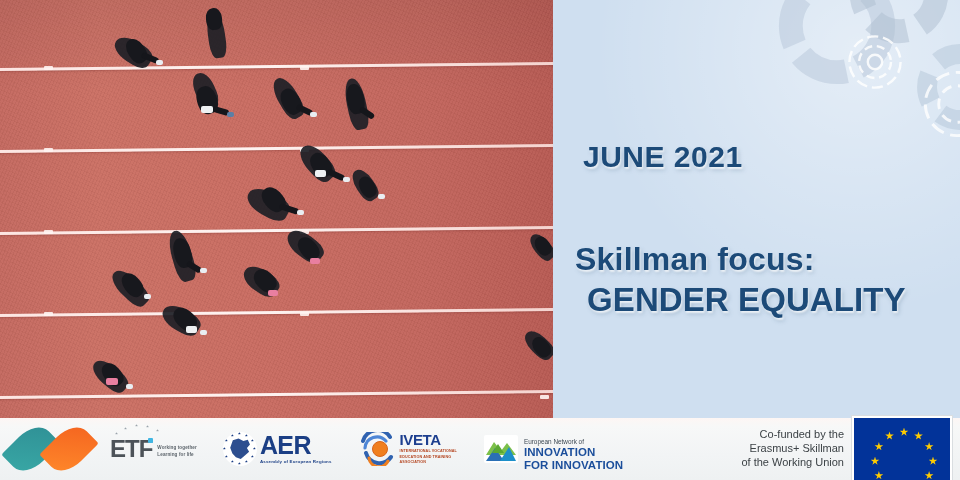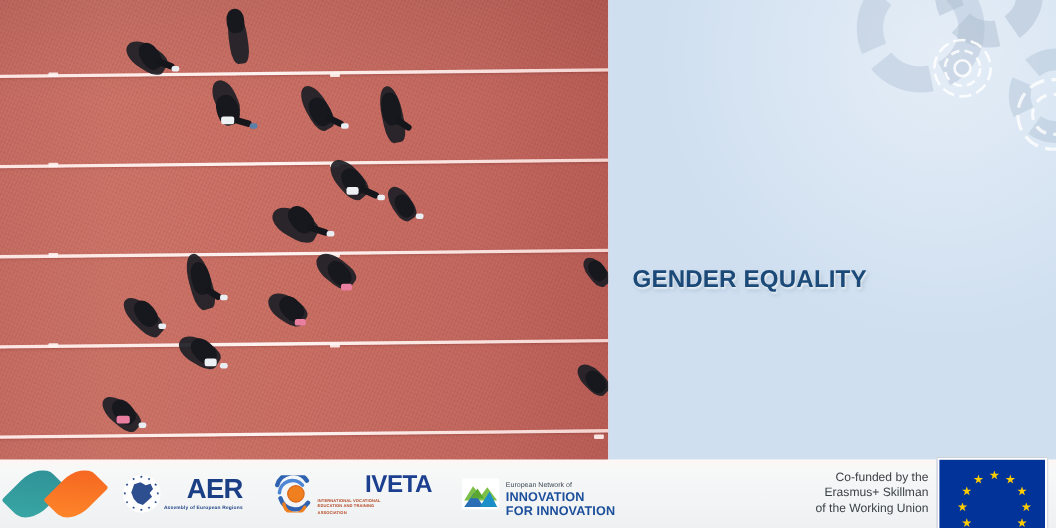--- a/index.html
+++ b/index.html
@@ -97,21 +97,21 @@
     color:#1c4a78;
     text-shadow:1px 2px 2px rgba(255,255,255,.75), 2px 3px 4px rgba(90,120,150,.35);
     font-stretch:condensed;
   }
   .headline-main {
     position:absolute; left:22px; top:240px;
     font-size:32px; font-weight:bold; line-height:1.24;
     color:#1c4a78; letter-spacing:.2px;
     text-shadow:1px 2px 2px rgba(255,255,255,.75), 2px 3px 4px rgba(90,120,150,.35);
   }
-  .headline-main .line2 { display:block; font-size:22px; letter-spacing:.1px; }
+  .headline-main .line2 { display:block; font-size:33px; letter-spacing:.1px;margin-left:12px; }
 
   
   #logo-bar {
     position:absolute; left:0; top:418px;
     width:960px; height:62px;
     background:linear-gradient(180deg,#fdf6f4 0%, #f7f8f8 14%, #f2f4f5 60%, #eef1f2 100%);
     display:flex; align-items:center;
   }
   .logo { position:relative; flex:0 0 auto; display:flex; align-items:center; }
 
@@ -141,21 +141,21 @@
     position:absolute; right:-1px; top:1px; width:5px; height:5px;
     background:#3fb6e3; border-radius:1px;
   }
   .etf-tag {
     margin-left:5px; font-size:4.6px; line-height:1.5;
     color:#5c646b; font-weight:bold; letter-spacing:.1px;
     padding-bottom:2px;
   }
 
   
-  #logo-aer { margin-left:26px;text-align:right; }
+  #logo-aer { margin-left:26px; }
   .aer-mark {
     position:relative; width:34px; height:34px; border-radius:50%;
     background:#ffffff;
   }
   .aer-ring { position:absolute; inset:0; }
   .aer-ring i {
     position:absolute; width:3px; height:3px; background:#1b3f85;
     clip-path:polygon(50% 0,61% 35%,98% 35%,68% 57%,79% 91%,50% 70%,21% 91%,32% 57%,2% 35%,39% 35%);
   }
   .aer-map {
@@ -165,21 +165,21 @@
     opacity:.92;
   }
   .aer-text { margin-left:3px; }
   .aer-word { font-size:25px; font-weight:bold; color:#1b3f85; line-height:.95; letter-spacing:-.6px; }
   .aer-tag { font-size:4.4px; font-weight:bold; color:#1b3f85; letter-spacing:.2px; margin-top:1px; }
 
   
   #logo-iveta { margin-left:28px; }
   .iveta-mark { position:relative; width:36px; height:34px; }
   .iveta-text { margin-left:4px; }
-  .iveta-word { font-size:22px; font-weight:bold; color:#1d3f8f; line-height:1; letter-spacing:-.4px;margin-left:43px; }
+  .iveta-word { font-size:15px; font-weight:bold; color:#1d3f8f; line-height:1; letter-spacing:-.4px; }
   .iveta-tag { font-size:3.7px; font-weight:bold; color:#b4441f; line-height:1.45; margin-top:2px; letter-spacing:.1px; }
 
   
   #logo-eni { margin-left:26px; }
   .eni-mark { position:relative; width:36px; height:32px; }
   .eni-text { margin-left:5px;margin-top:12px; }
   .eni-sup { font-size:6.4px; color:#3e4a55; line-height:1.2; }
   .eni-word { font-size:11.5px; font-weight:bold; color:#1b4e9b; line-height:1.15; letter-spacing:.1px; }
 
   
@@ -381,34 +381,53 @@
       <div class="deco" style="left:356px; top:56px;">
         <svg width="96" height="96" viewBox="0 0 100 100">
           <g fill="none" stroke="#ffffff" stroke-width="3" opacity=".8">
             <circle cx="50" cy="50" r="33" stroke-dasharray="15 7"></circle>
             <circle cx="50" cy="50" r="19" stroke-dasharray="11 7"></circle>
           </g>
         </svg>
       </div>
 
       <div id="panel-text">
+        <div class="headline-date">JUNE 2021</div>
         <div class="headline-main">
+          <span>Skillman focus:</span>
           <span class="line2">GENDER EQUALITY</span>
         </div>
       </div>
     </div>
   </div>
 
   <div id="logo-bar">
 
     <div class="logo" id="logo-skillman">
       <span class="leaf teal"></span>
       <span class="leaf orange"></span>
     </div>
 
+    <div class="logo" id="logo-etf">
+      <div style="position:relative;">
+        <div class="etf-stars">
+          <i style="left:2px;  top:8px;"></i>
+          <i style="left:11px; top:3px;"></i>
+          <i style="left:22px; top:0px;"></i>
+          <i style="left:33px; top:1px;"></i>
+          <i style="left:43px; top:5px;"></i>
+        </div>
+        <div class="etf-word">ETF</div>
+        <span class="etf-dot"></span>
+      </div>
+      <div class="etf-tag">
+        <div>Working together</div>
+        <div>Learning for life</div>
+      </div>
+    </div>
 
     <div class="logo" id="logo-aer">
       <div class="aer-mark">
         <div class="aer-ring">
           <i style="left:15px; top:0px;"></i>
           <i style="left:22px; top:2px;"></i>
           <i style="left:28px; top:7px;"></i>
           <i style="left:30px; top:15px;"></i>
           <i style="left:28px; top:23px;"></i>
           <i style="left:22px; top:28px;"></i>

